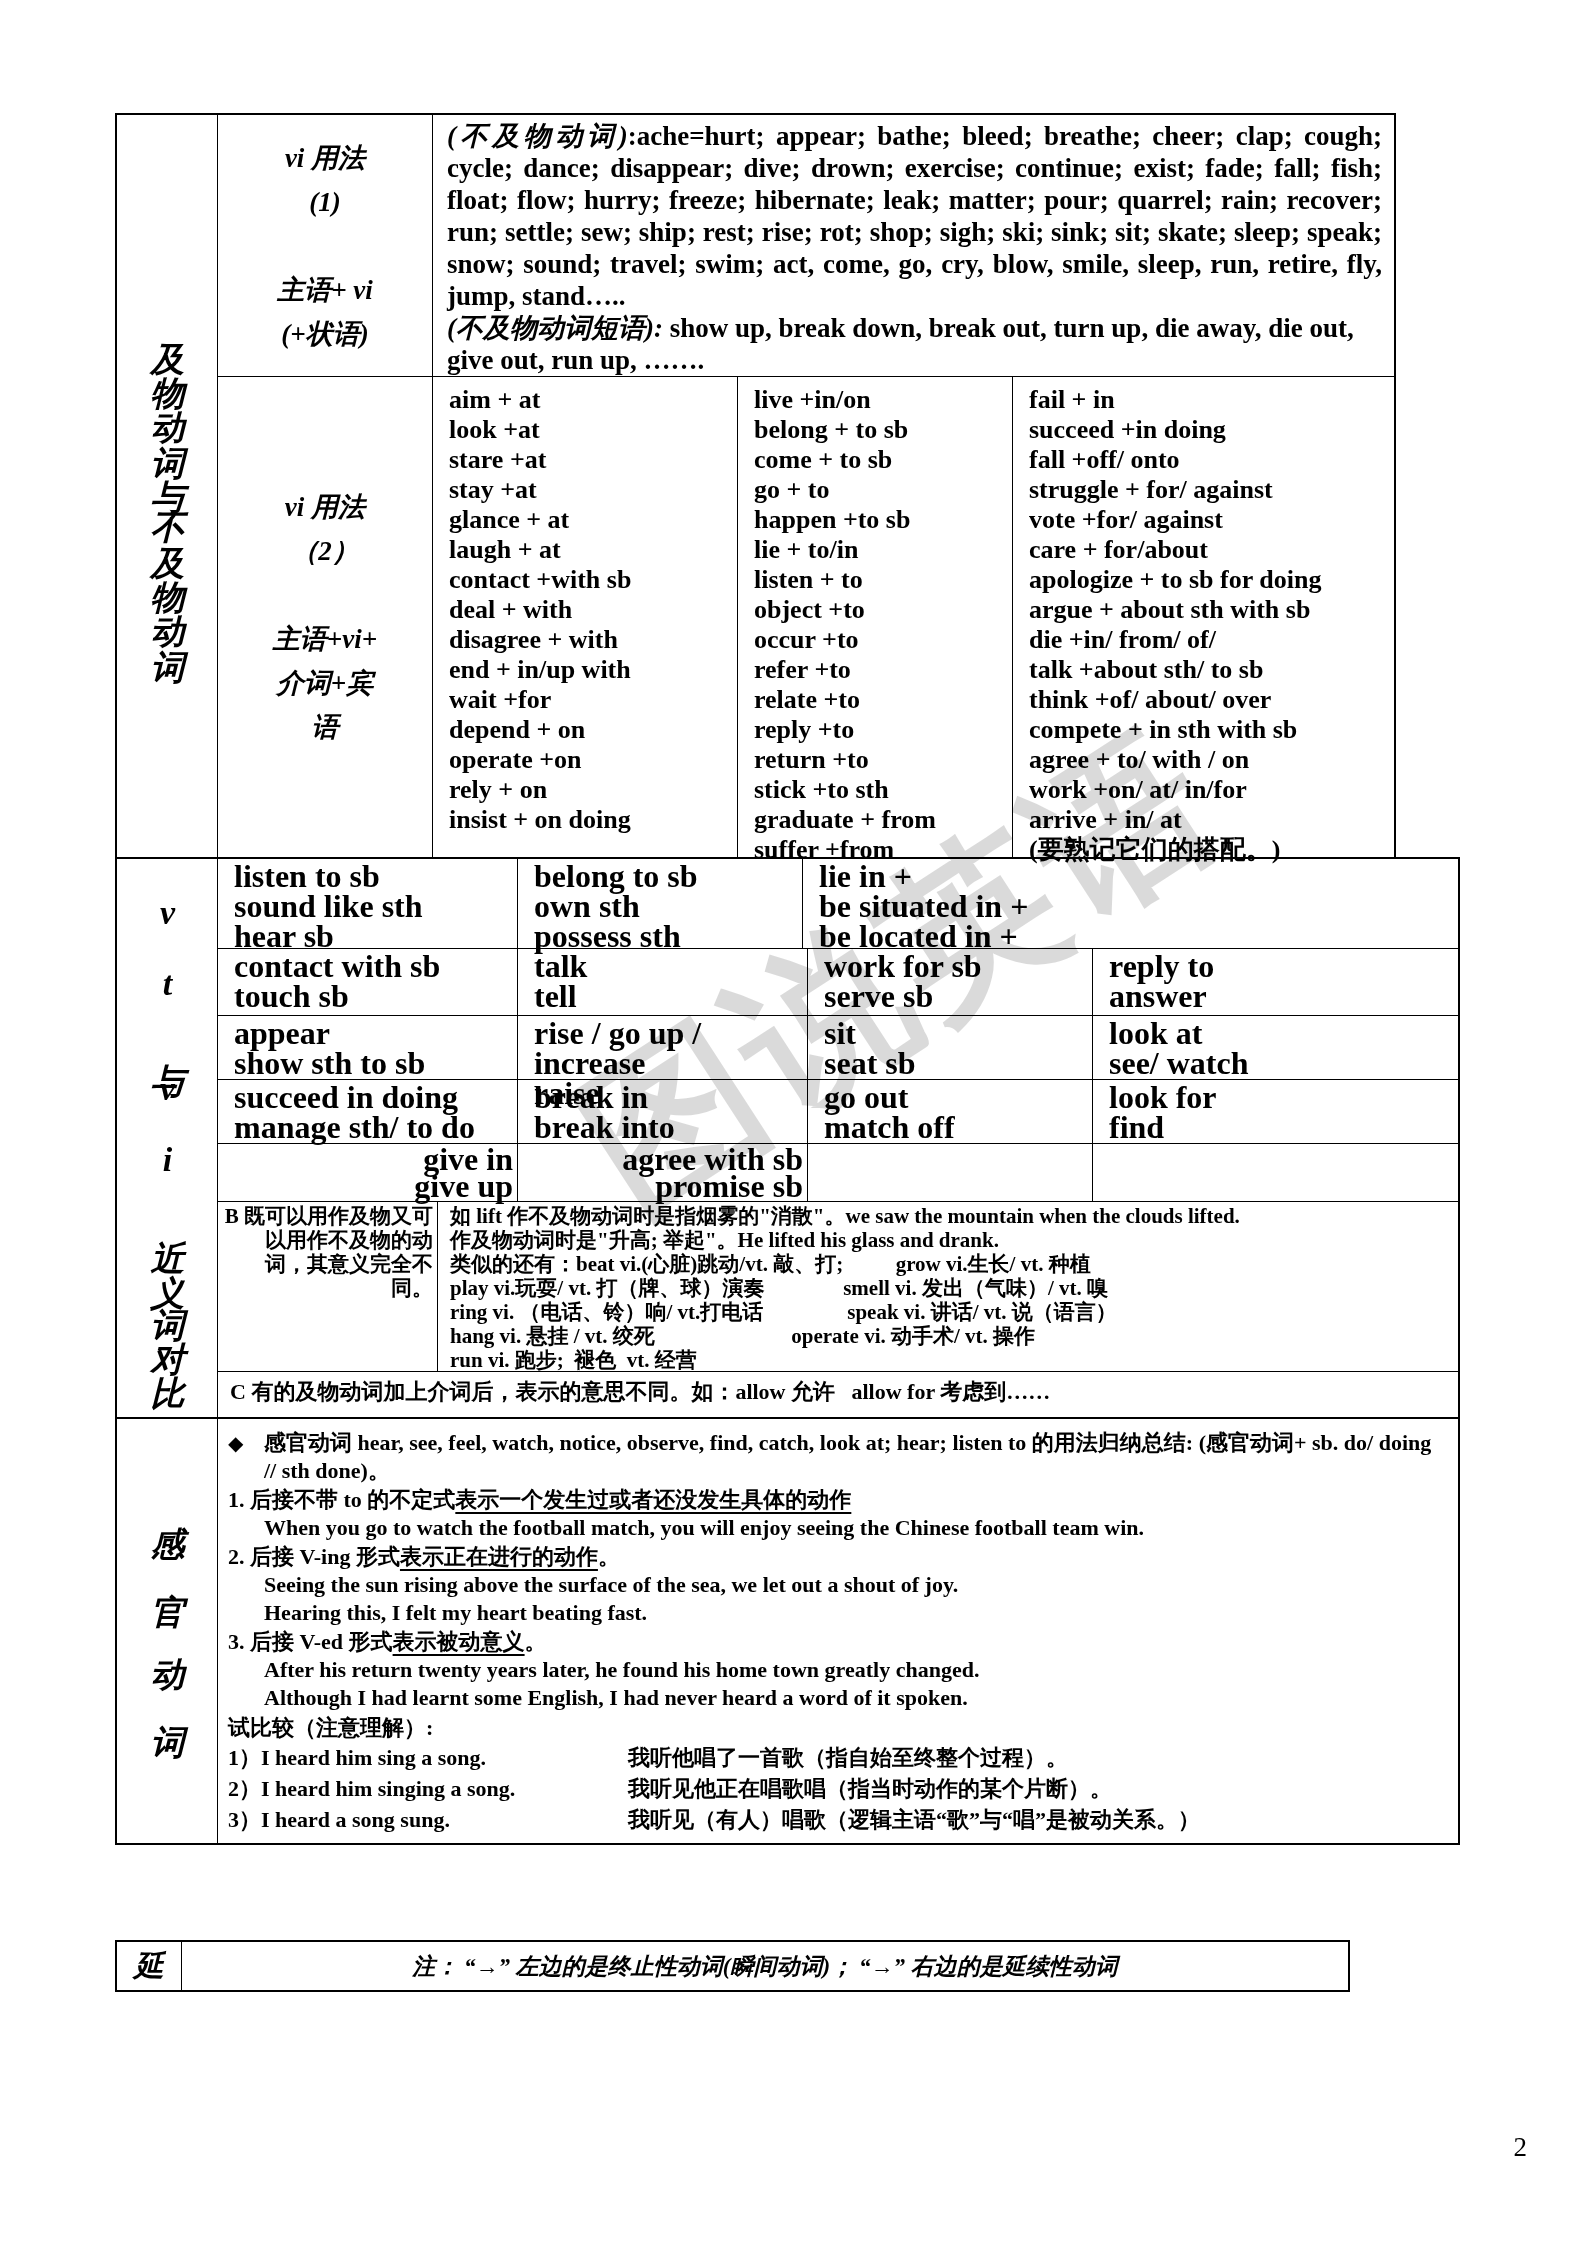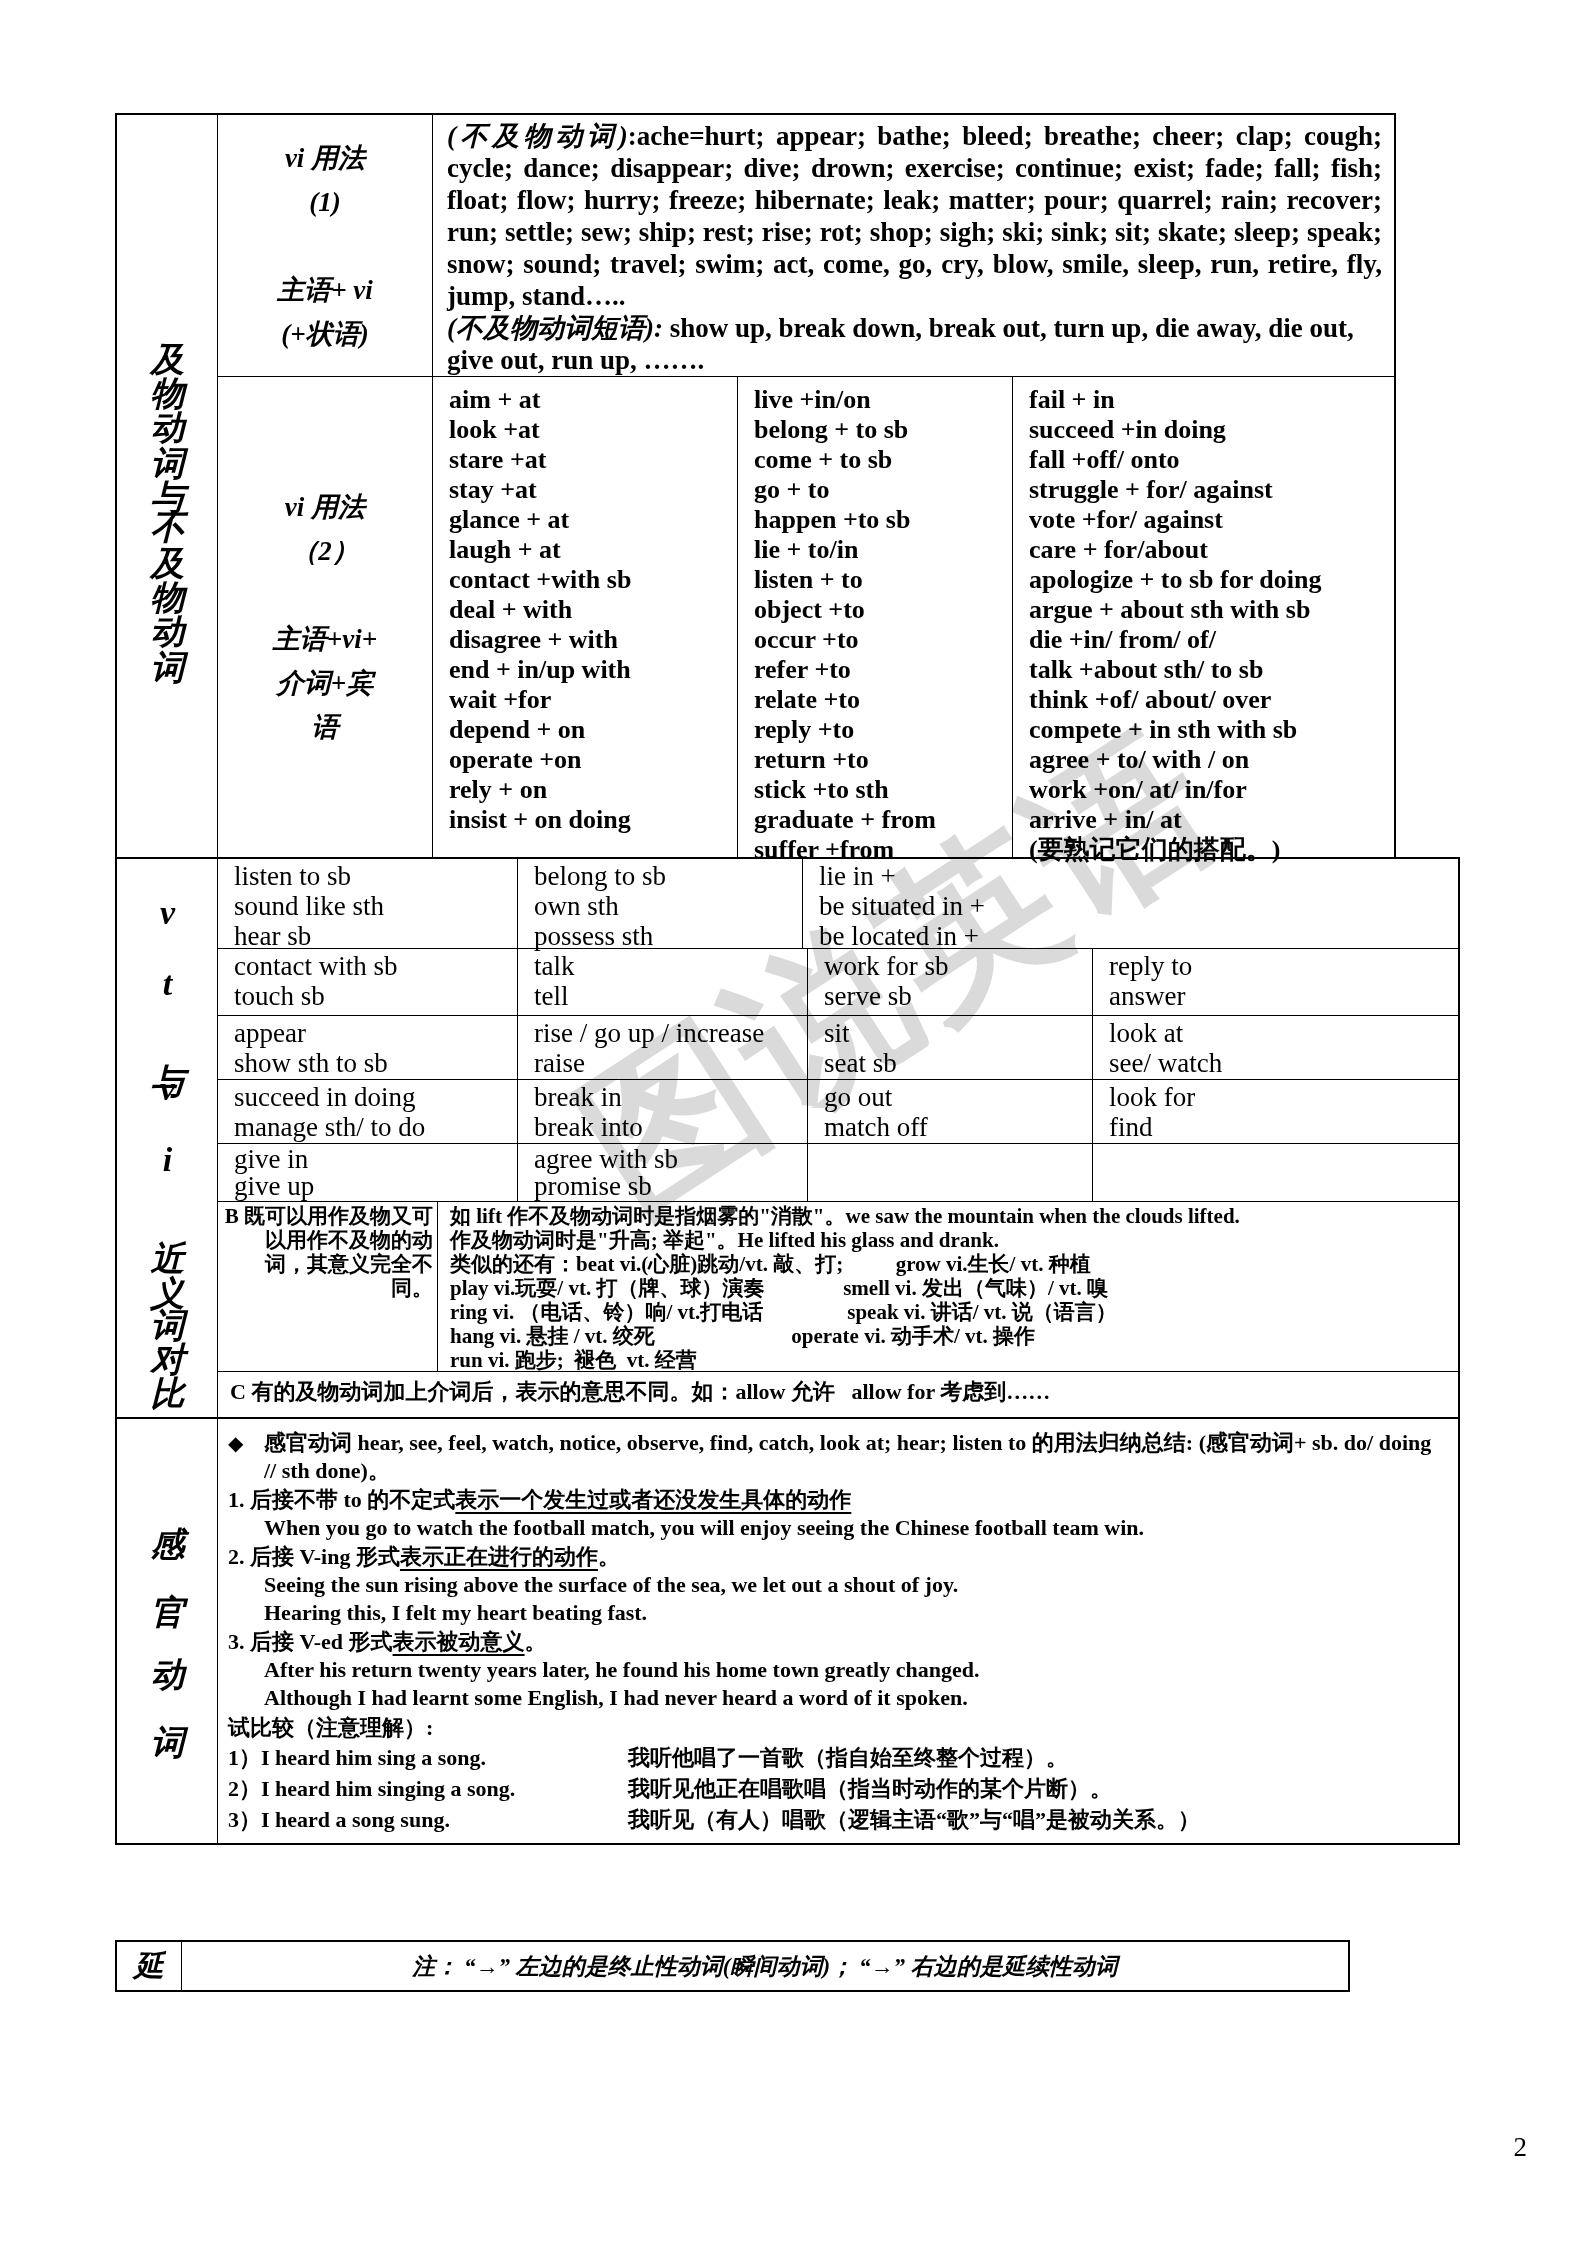--- a/index.html
+++ b/index.html
@@ -31,22 +31,22 @@
   .hdrcell{width:215px;flex:0 0 auto;display:flex;align-items:center;justify-content:center;text-align:center;}
   .hdrtext{white-space:pre-wrap;font-weight:bold;font-size:27px;line-height:44px;font-style:italic;}
   .viverbs{flex:1;padding:5px 12px 0 14px;font-weight:bold;font-size:27px;line-height:32px;}
   .justify{text-align:justify;}
   .cnb{font-style:italic;}
   .listcell{font-weight:bold;font-size:26px;line-height:30px;padding:8px 4px 0 16px;}
   .w305{width:305px;flex:0 0 auto;}
   .w275{width:275px;flex:0 0 auto;}
   .flexfill{flex:1 1 auto;}
   
-  .gr .cell{font-weight:normal;font-size:27px;line-height:30px;padding:2px 4px 0 16px;}
-  .g1{height:90px;} .g2{height:67px;} .g3{height:64px;} .g4{height:64px;} .g5{height:58px;}
+  .gr .cell{font-weight:bold;font-size:32px;line-height:30px;padding:2px 4px 0 16px;}
+  .g1{height:90px;} .g2{height:67px;} .g3{height:64px;} .g4{height:64px;} .g5{height:58px;text-align:right;}
   .g5 .cell{line-height:27px;}
   .c300{width:300px;flex:0 0 auto;}
   .c290{width:290px;flex:0 0 auto;}
   .c285{width:285px;flex:0 0 auto;}
   .rowA{height:110px;}
   .rowB{height:170px;}
   .rowC{height:45px;}
   .ablabel{width:220px;flex:0 0 auto;font-weight:bold;font-size:23px;line-height:36px;padding:2px 6px 0 10px;}
   .hang{padding-left:30px;text-indent:-24px;}
   .acontent{flex:1;font-weight:bold;font-size:22px;line-height:35px;padding:2px 8px 0 12px;}

